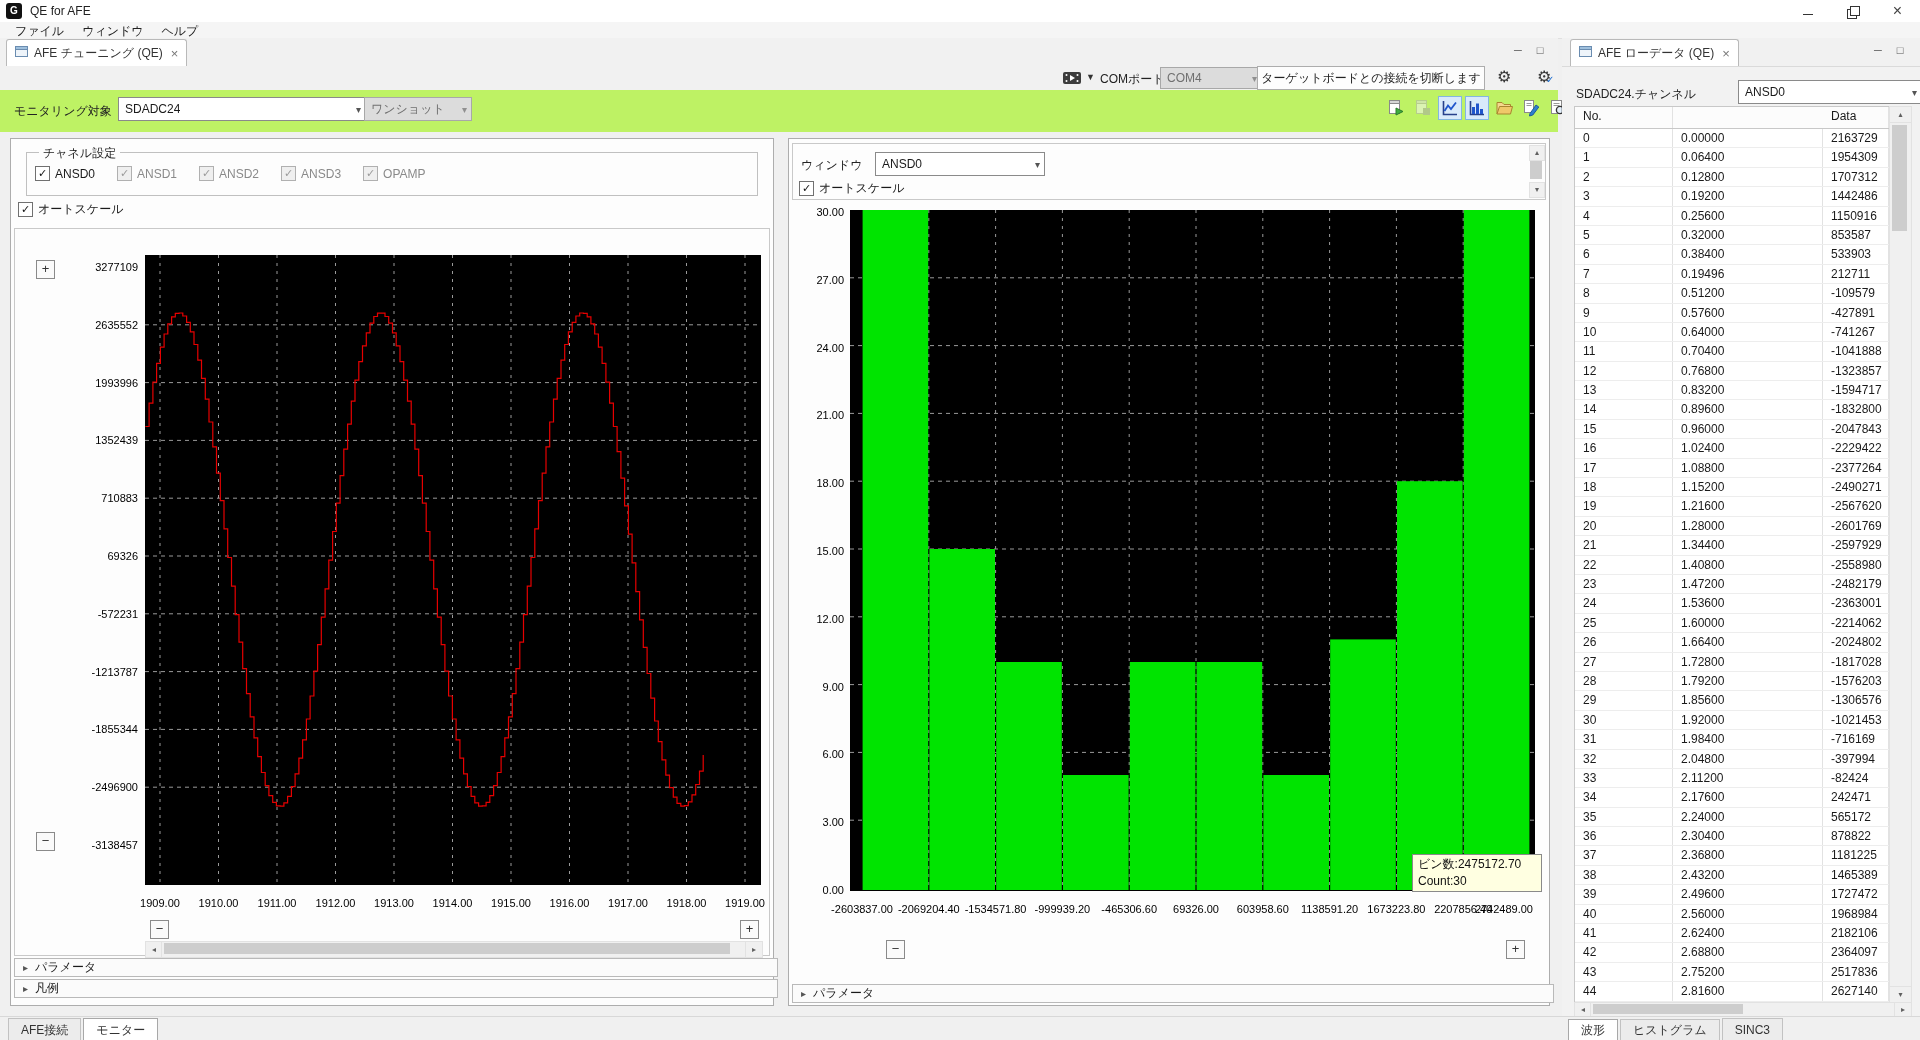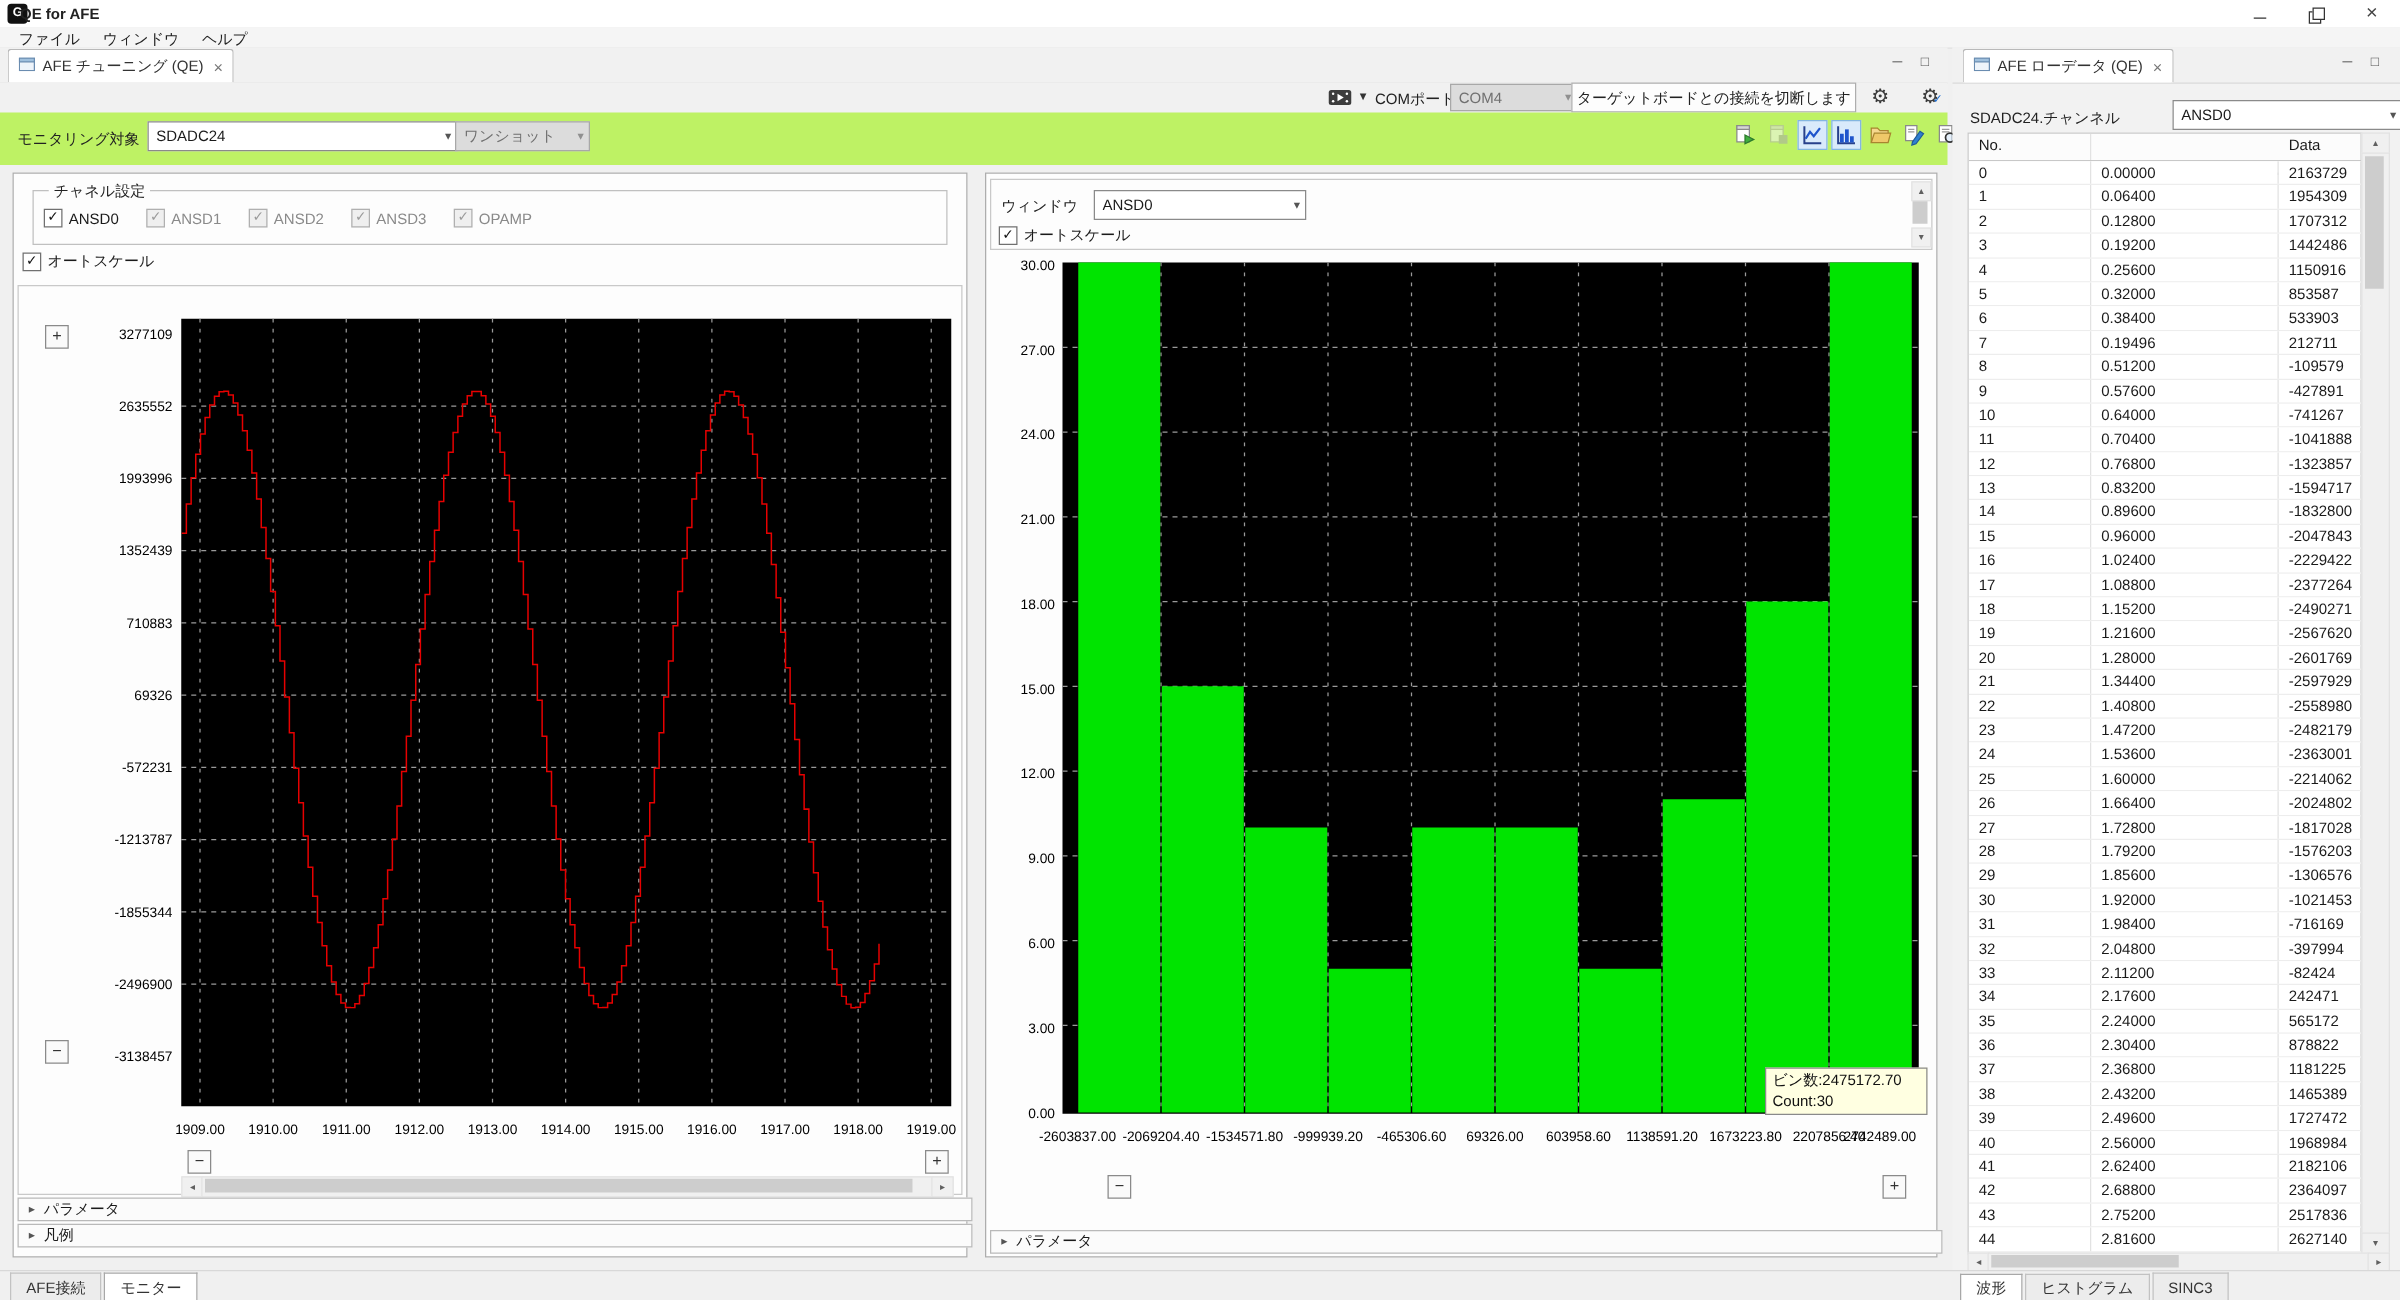--- a/index.html
+++ b/index.html
@@ -4,21 +4,21 @@
 <style>
   html,body{margin:0;padding:0;}
   body{width:1920px;height:1040px;position:relative;overflow:hidden;background:#f0f0f0;
        font-family:"Liberation Sans","DejaVu Sans",sans-serif;font-size:12px;color:#1a1a1a;
        -webkit-font-smoothing:antialiased;}
   .abs{position:absolute;}
   
   .titlebar{left:0;top:0;width:1920px;height:22px;background:#ffffff;border-bottom:1px solid #e8e8e8;}
   .app-icon{left:6px;top:3px;width:16px;height:16px;background:#111;border-radius:3px;color:#fff;
             font-size:10px;font-weight:bold;text-align:center;line-height:16px;}
-  .title-text{left:16px;top:4px;font-size:12px;color:#222;font-weight:bold;}
+  .title-text{left:30px;top:4px;font-size:12px;color:#222;}
   .win-btn{top:0;width:45px;height:22px;text-align:center;line-height:22px;color:#444;font-size:13px;cursor:default;}
   .min-glyph{display:inline-block;width:10px;border-bottom:1px solid #333;height:8px;}
   .restore-glyph{position:relative;display:inline-block;width:12px;height:12px;top:3px;}
   .restore-glyph .r1{position:absolute;left:3px;top:0;width:8px;height:8px;border:1px solid #333;background:#fff;}
   .restore-glyph .r2{position:absolute;left:0;top:3px;width:8px;height:8px;border:1px solid #333;background:#fff;}
   
   .menubar{left:0;top:22px;width:1920px;height:16px;background:#f5f5f5;border-bottom:1px solid #e0e0e0;padding-left:6px;}
   .menu-item{display:inline-block;padding:1px 9px 0 9px;height:15px;color:#222;}
   
   .tabstrip{background:#f1f1f1;border-bottom:1px solid #dadada;}

